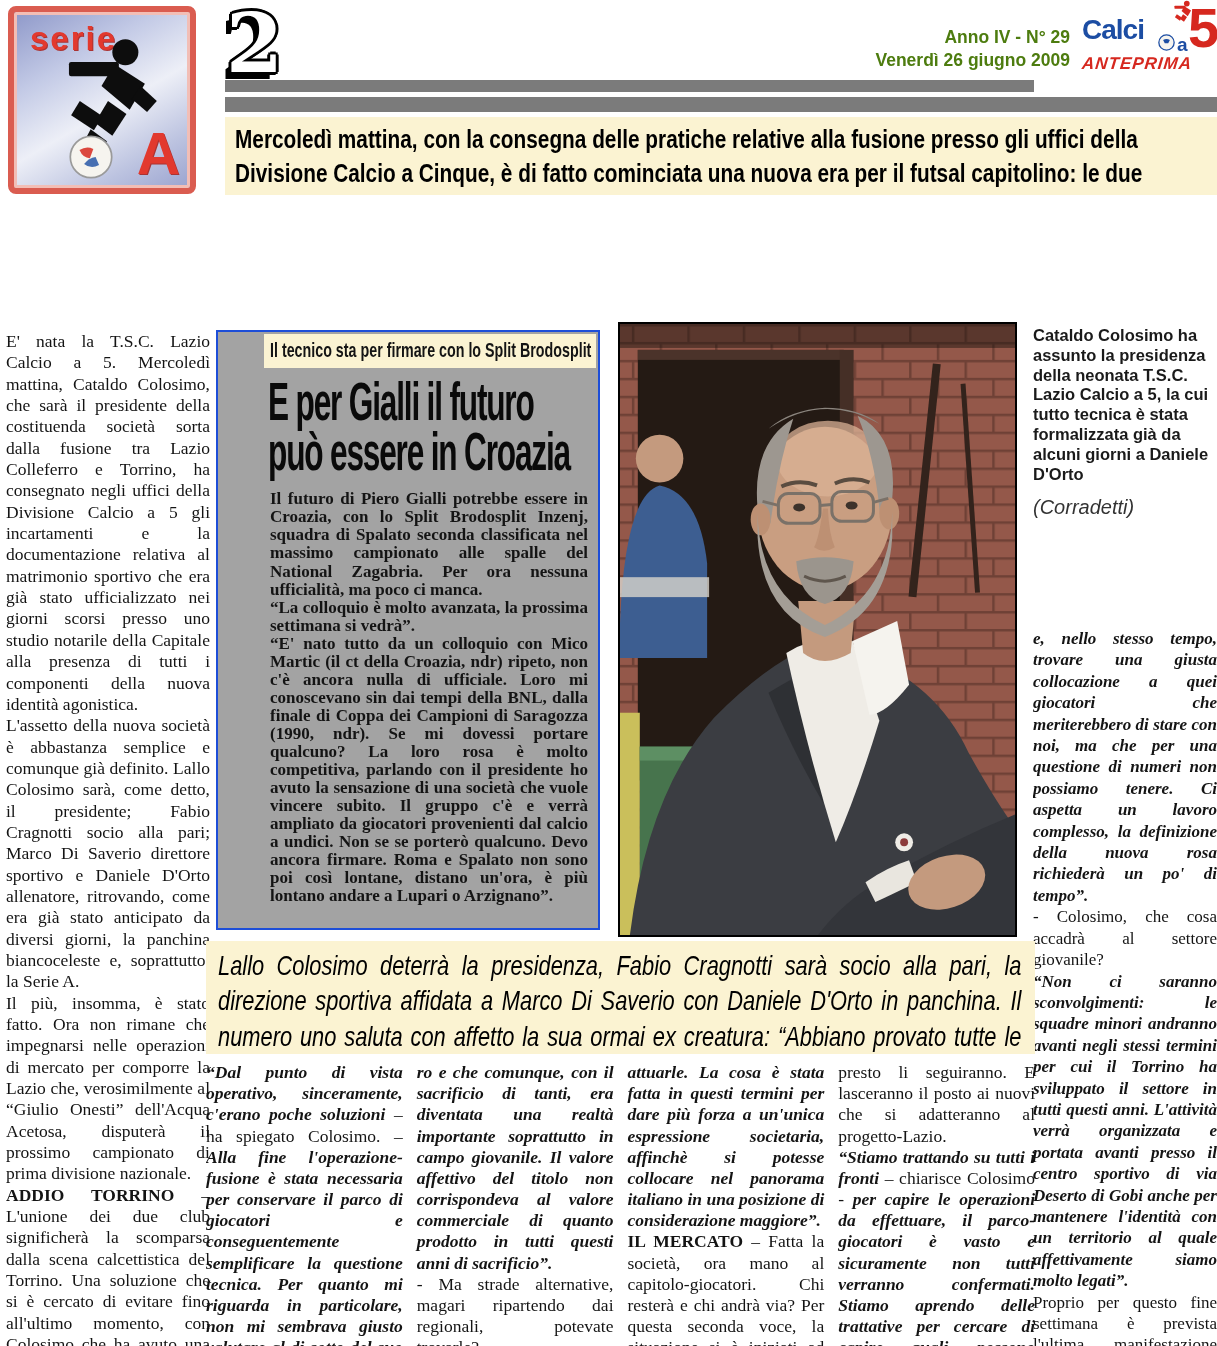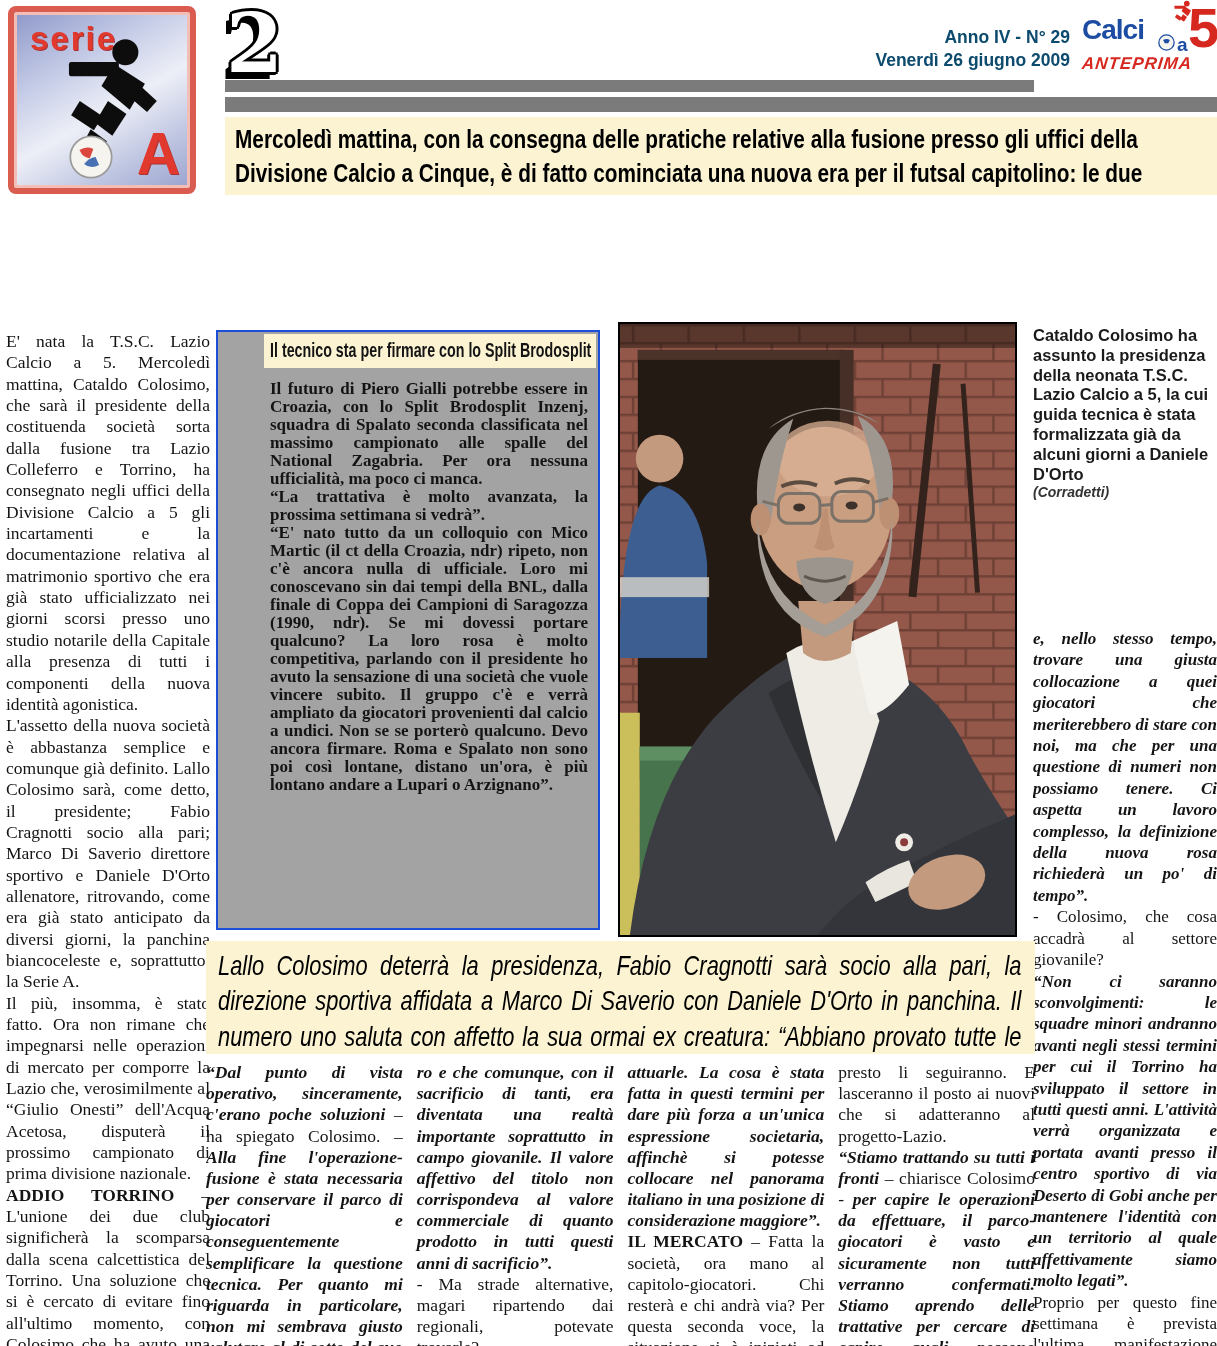--- a/index.html
+++ b/index.html
@@ -14,21 +14,21 @@
                 color:#e2392e;letter-spacing:2px;text-shadow:1px 1px 0 #a33;}
   .badge .a-label{position:absolute;right:10px;bottom:0px;font:bold 60px "Liberation Sans",sans-serif;
                 color:#e2392e;text-shadow:1px 1px 0 #a33;}
   .badge svg.player{position:absolute;left:30px;top:24px;width:128px;height:128px;}
   .badge svg.ball{position:absolute;left:54px;bottom:8px;width:46px;height:46px;}
 
   .page-num{position:absolute;left:226px;top:2px;font:bold 82px "DejaVu Serif",serif;color:#fff;line-height:1;
             text-shadow:3px 0 #000,-3px 0 #000,0 3px #000,0 -3px #000,2px 2px #000,-2px 2px #000,
                         2px -2px #000,-2px -2px #000,-6px 7px 0 #000;}
   .dateline{position:absolute;left:810px;top:26px;width:260px;text-align:right;
-            font:bold 17.5px "Liberation Sans",sans-serif;line-height:1.3;color:#0c4a6e;}
+            font:bold 17.5px "Liberation Sans",sans-serif;line-height:1.3;color:#4d7c0f;}
 
   .brand{position:absolute;left:1082px;top:4px;width:132px;height:72px;font-family:"Liberation Sans",sans-serif;}
   .brand .calcio{position:absolute;left:0;top:10px;font-weight:bold;font-size:28px;color:#1c4da3;letter-spacing:-1px;}
   .brand svg.ball2{position:absolute;left:76px;top:30px;width:17px;height:17px;}
   .brand .a-small{position:absolute;left:95px;top:30px;font-weight:bold;font-size:19px;color:#1c4da3;}
   .brand .five{position:absolute;left:106px;top:-4px;font-weight:bold;font-size:56px;color:#d6281f;line-height:1;}
   .brand svg.mini-player{position:absolute;left:88px;top:-4px;width:26px;height:28px;}
   .brand .anteprima{position:absolute;left:0;top:50px;font-style:italic;font-weight:bold;font-size:17px;
                     color:#d6281f;letter-spacing:1px;transform:skewX(-6deg);}
 
@@ -58,21 +58,21 @@
                       white-space:nowrap;transform:scaleX(0.585);transform-origin:0 0;color:#0a0a0a;}
   .sub-body{padding:12px 10px 0 8px;font-weight:bold;font-size:17px;line-height:1.06;text-align:justify;}
   .sub-body p{margin:0;}
 
   .photo{position:absolute;left:618px;top:322px;width:399px;height:615px;border:2px solid #000;
          box-sizing:border-box;background:#8f5243;margin:0;}
   .photo svg{display:block;width:100%;height:100%;}
 
   .caption{position:absolute;left:1033px;top:326px;width:182px;
            font:bold 16.5px "Liberation Sans",sans-serif;line-height:1.2;color:#1a1a1a;}
-  .caption .credit{font-weight:bold;font-style:italic;font-size:14px;color:#333;margin-top:0;}
+  .caption .credit{font-weight:normal;font-style:italic;font-size:20px;color:#333;margin-top:11px;}
 
   .right-col{position:absolute;left:1033px;top:628px;width:184px;height:718px;overflow:hidden;
              font-size:17px;line-height:1.26;text-align:justify;}
   .right-col p{margin:0;}
 
   .quote-band{position:absolute;left:206px;top:941px;width:829px;height:113px;background:#fbf3d2;overflow:hidden;}
   .quote-band .inner{position:absolute;left:12px;top:7px;width:1030px;transform:scaleX(0.78);transform-origin:0 0;
                      font:italic 28px "Liberation Sans",sans-serif;line-height:1.26;color:#000;text-align:justify;}
 
   .bottom-cols{position:absolute;left:206px;top:1062px;width:829px;height:284px;display:flex;gap:14px;
@@ -146,23 +146,27 @@
     <p>E' nata la T.S.C. Lazio Calcio a 5. Mercoledì mattina, Cataldo Colosimo, che sarà il presidente della costituenda società sorta dalla fusione tra Lazio Colleferro e Torrino, ha consegnato negli uffici della Divisione Calcio a 5 gli incartamenti e la documentazione relativa al matrimonio sportivo che era già stato ufficializzato nei giorni scorsi presso uno studio notarile della Capitale alla presenza di tutti i componenti della nuova identità agonistica.</p>
     <p>L'assetto della nuova società è abbastanza semplice e comunque già definito. Lallo Colosimo sarà, come detto, il presidente; Fabio Cragnotti socio alla pari; Marco Di Saverio direttore sportivo e Daniele D'Orto allenatore, ritrovando, come era già stato anticipato da diversi giorni, la panchina biancoceleste e, soprattutto, la Serie A.</p>
     <p>Il più, insomma, è stato fatto. Ora non rimane che impegnarsi nelle operazioni di mercato per comporre la Lazio che, verosimilmente al “Giulio Onesti” dell'Acqua Acetosa, disputerà il prossimo campionato di prima divisione nazionale.</p>
     <p><strong>ADDIO TORRINO</strong><span> – L'unione dei due club significherà la scomparsa dalla scena calcettistica del Torrino. Una soluzione che si è cercato di evitare fino all'ultimo momento, con Colosimo che ha avuto una lunga sequenze di colloqui appositamente per provare a salvaguardare la prosecuzione dell'attività della sua creatura. Prima di decidere per la scelta più drastica e dolorosa.</span></p>
   </div>
 
   <div class="sub-article">
     <div class="kicker">
       <div class="inner">Il tecnico sta per firmare con lo Split Brodosplit Inzenj</div>
     </div>
+    <div class="sub-headline">
+      <div class="line">E per Gialli il futuro</div>
+      <div class="line">può essere in Croazia</div>
+    </div>
     <div class="sub-body">
       <p>Il futuro di Piero Gialli potrebbe essere in Croazia, con lo Split Brodosplit Inzenj, squadra di Spalato seconda classificata nel massimo campionato alle spalle del National Zagabria. Per ora nessuna ufficialità, ma poco ci manca.</p>
-      <p>“La trattativa è molto avanzata, la prossima settimana si vedrà”.</p>
+      <p>“La colloquio è molto avanzata, la prossima settimana si vedrà”.</p>
       <p>“E' nato tutto da un colloquio con Mico Martic (il ct della Croazia, ndr) ripeto, non c'è ancora nulla di ufficiale. Loro mi conoscevano sin dai tempi della BNL, dalla finale di Coppa dei Campioni di Saragozza (1990, ndr). Se mi dovessi portare qualcuno? La loro rosa è molto competitiva, parlando con il presidente ho avuto la sensazione di una società che vuole vincere subito. Il gruppo c'è e verrà ampliato da giocatori provenienti dal calcio a undici. Non se se porterò qualcuno. Devo ancora firmare. Roma e Spalato non sono poi così lontane, distano un'ora, è più lontano andare a Lupari o Arzignano”.</p>
     </div>
   </div>
 
   <figure class="photo">
     <svg viewBox="0 0 399 613" preserveAspectRatio="none">
       <defs>
         <pattern id="brick" width="56" height="36" patternUnits="userSpaceOnUse">
           <rect width="56" height="36" fill="#94584a"></rect>
           <rect y="0" width="56" height="2.5" fill="#6f4136"></rect>
@@ -211,21 +215,21 @@
       <path d="M205,185 Q201,215 196,224 Q206,231 217,224 Q211,210 210,185 Z" fill="#bd9073"></path>
       <path d="M399,492 Q330,520 260,560 Q225,580 200,613 L399,613 Z" fill="#33353a"></path>
       <path d="M248,560 Q270,545 292,538 L300,560 Q275,572 258,580 Z" fill="#e9e6df"></path>
       <ellipse cx="330" cy="560" rx="40" ry="26" fill="#c49a7e" transform="rotate(-18 330 560)"></ellipse>
       <circle cx="287" cy="520" r="9" fill="#efece6"></circle>
       <circle cx="287" cy="520" r="4" fill="#8c3b3b"></circle>
     </svg>
   </figure>
 
   <div class="caption">
-    <div>Cataldo Colosimo ha assunto la presidenza della neonata T.S.C. Lazio Calcio a 5, la cui guida tecnica è stata formalizzata già da alcuni giorni a Daniele D'Orto</div>
+    <div>Cataldo Colosimo ha assunto la presidenza della neonata T.S.C. Lazio Calcio a 5, la cui tutto tecnica è stata formalizzata già da alcuni giorni a Daniele D'Orto</div>
     <div class="credit">(Corradetti)</div>
   </div>
 
   <div class="right-col">
     <p class="it">e, nello stesso tempo, trovare una giusta collocazione a quei giocatori che meriterebbero di stare con noi, ma che per una questione di numeri non possiamo tenere. Ci aspetta un lavoro complesso, la definizione della nuova rosa richiederà un po' di tempo”.</p>
     <p>- Colosimo, che cosa accadrà al settore giovanile?</p>
     <p class="it">“Non ci saranno sconvolgimenti: le squadre minori andranno avanti negli stessi termini per cui il Torrino ha sviluppato il settore in tutti questi anni. L'attività verrà organizzata e portata avanti presso il centro sportivo di via Deserto di Gobi anche per mantenere l'identità con un territorio al quale affettivamente siamo molto legati”.</p>
     <p>Proprio per questo fine settimana è prevista l'ultima manifestazione alla quale prenderà parte una formazione del Torrino. A Torre del Greco, gli Allievi affronteranno Napoli Calcetto, Montesilvano e Bagnolese nel classico Memorial Feola, in programma tra domani e domenica.</p>
 
   </div>

